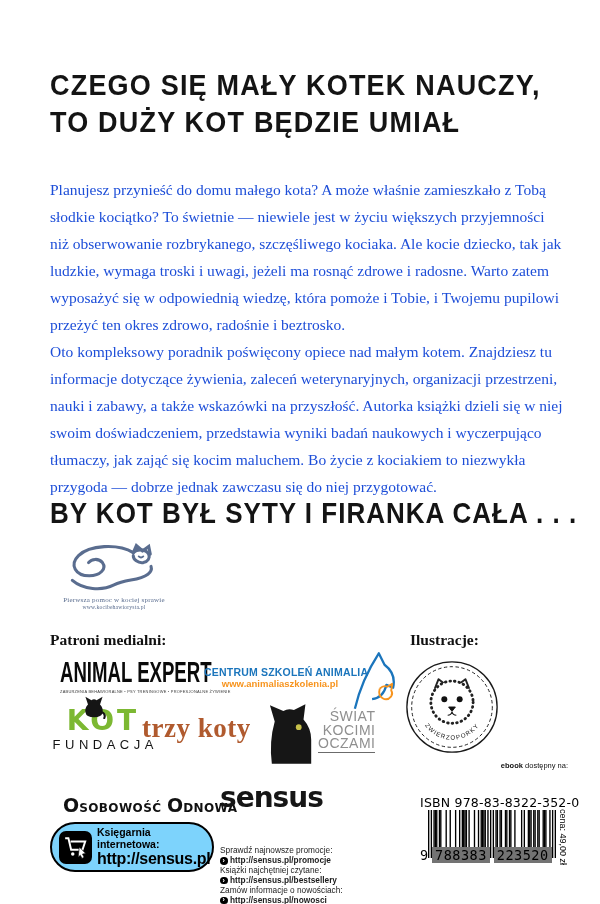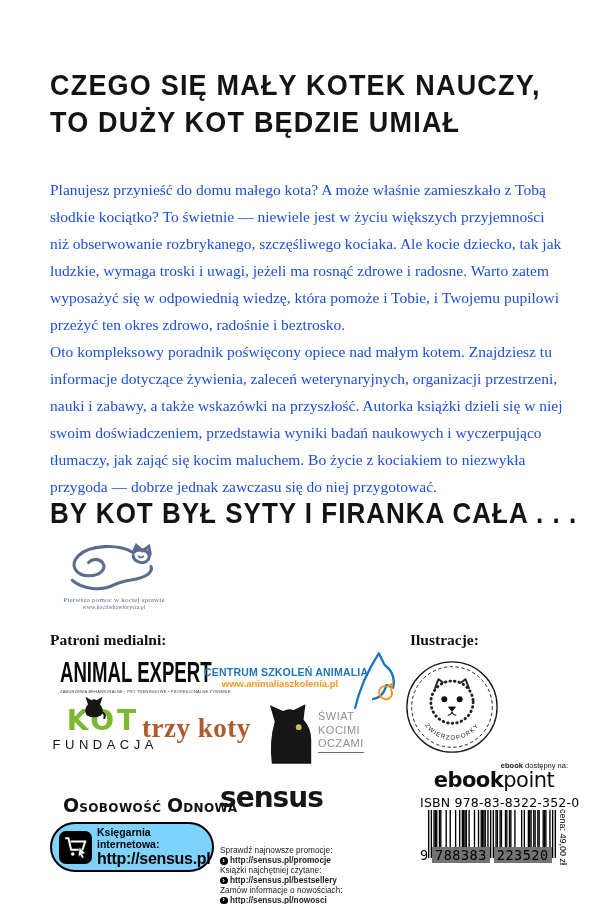--- a/index.html
+++ b/index.html
@@ -55,21 +55,21 @@
     letter-spacing:4.5px;color:#141414;margin-top:1px;text-indent:4.5px;}
 
   
   .trzykoty{position:absolute;left:142px;top:713px;font-family:"Liberation Serif",serif;
     font-weight:700;font-size:27px;letter-spacing:.5px;}
 
   
   .swiat{position:absolute;left:268px;top:701px;display:flex;align-items:flex-start;}
   .swiat svg{width:48px;height:64px;}
   .swiat-text{margin-left:2px;margin-top:9px;font-family:"Liberation Sans",sans-serif;
-    font-size:11px;line-height:13.5px;color:#8f8f8f;letter-spacing:.5px;}
+    font-size:14px;line-height:13.5px;color:#8f8f8f;letter-spacing:.5px;text-align:right;}
   .swiat-text .u{display:inline-block;border-bottom:1.5px solid #6b6b6b;padding-bottom:1px;}
 
   
   .osobowosc{position:absolute;left:63px;top:794px;width:160px;text-align:left;
     font-family:"DejaVu Sans",sans-serif;font-weight:700;color:#111;white-space:nowrap;}
   .osobowosc .big{font-size:19px;}
   .osobowosc .small{font-size:12px;letter-spacing:.4px;}
   .bookstore{position:absolute;left:50px;top:822px;width:164px;height:50px;box-sizing:border-box;
     border:2.5px solid #000;border-radius:25px;background:#7dd3fc;display:flex;align-items:center;padding-left:7px;}
   .cart{width:33px;height:33px;background:#000;border-radius:7px;flex:0 0 auto;
@@ -220,21 +220,20 @@
         <span>http://sensus.pl/bestsellery</span>
       </div>
     <div>Zamów informacje o nowościach:</div>
     <div class="url">
         <span class="bullet"></span>
         <span>http://sensus.pl/nowosci</span>
       </div>
   </div>
 
   <div class="ebookline"><b>ebook</b><span> dostępny na:</span></div>
-  <div class="ebookbrand"><span class="bold">ebook</span><span class="light">point</span></div>
 
   <div class="barcode">
     <div class="isbn">ISBN 978-83-8322-352-0</div>
     <svg class="bars" id="bars-svg" viewBox="0 0 128 48" preserveAspectRatio="none">
         <rect x="0.00" y="0" width="1.35" height="48" fill="#000"></rect>
         <rect x="2.69" y="0" width="1.35" height="48" fill="#000"></rect>
         <rect x="5.39" y="0" width="1.35" height="41" fill="#000"></rect>
         <rect x="6.74" y="0" width="1.35" height="41" fill="#000"></rect>
         <rect x="8.08" y="0" width="1.35" height="41" fill="#000"></rect>
         <rect x="10.78" y="0" width="1.35" height="41" fill="#000"></rect>

